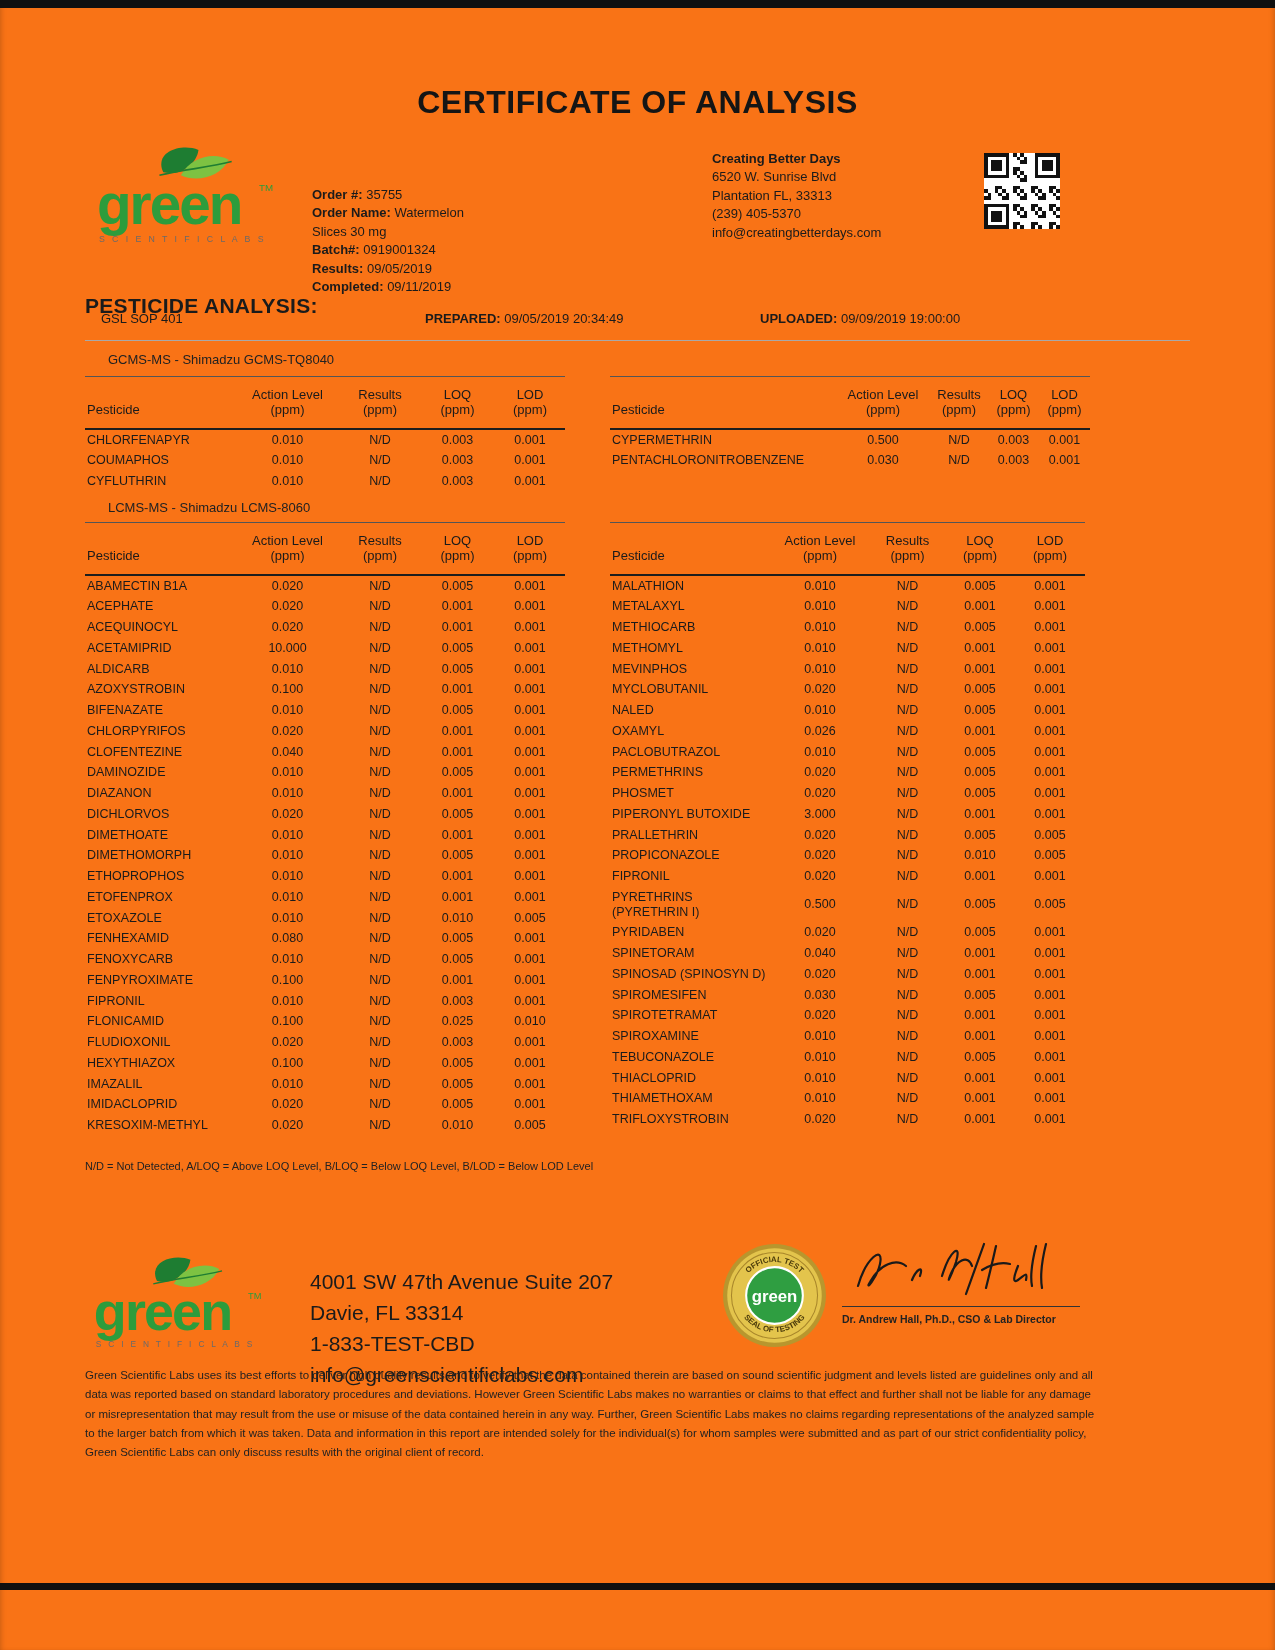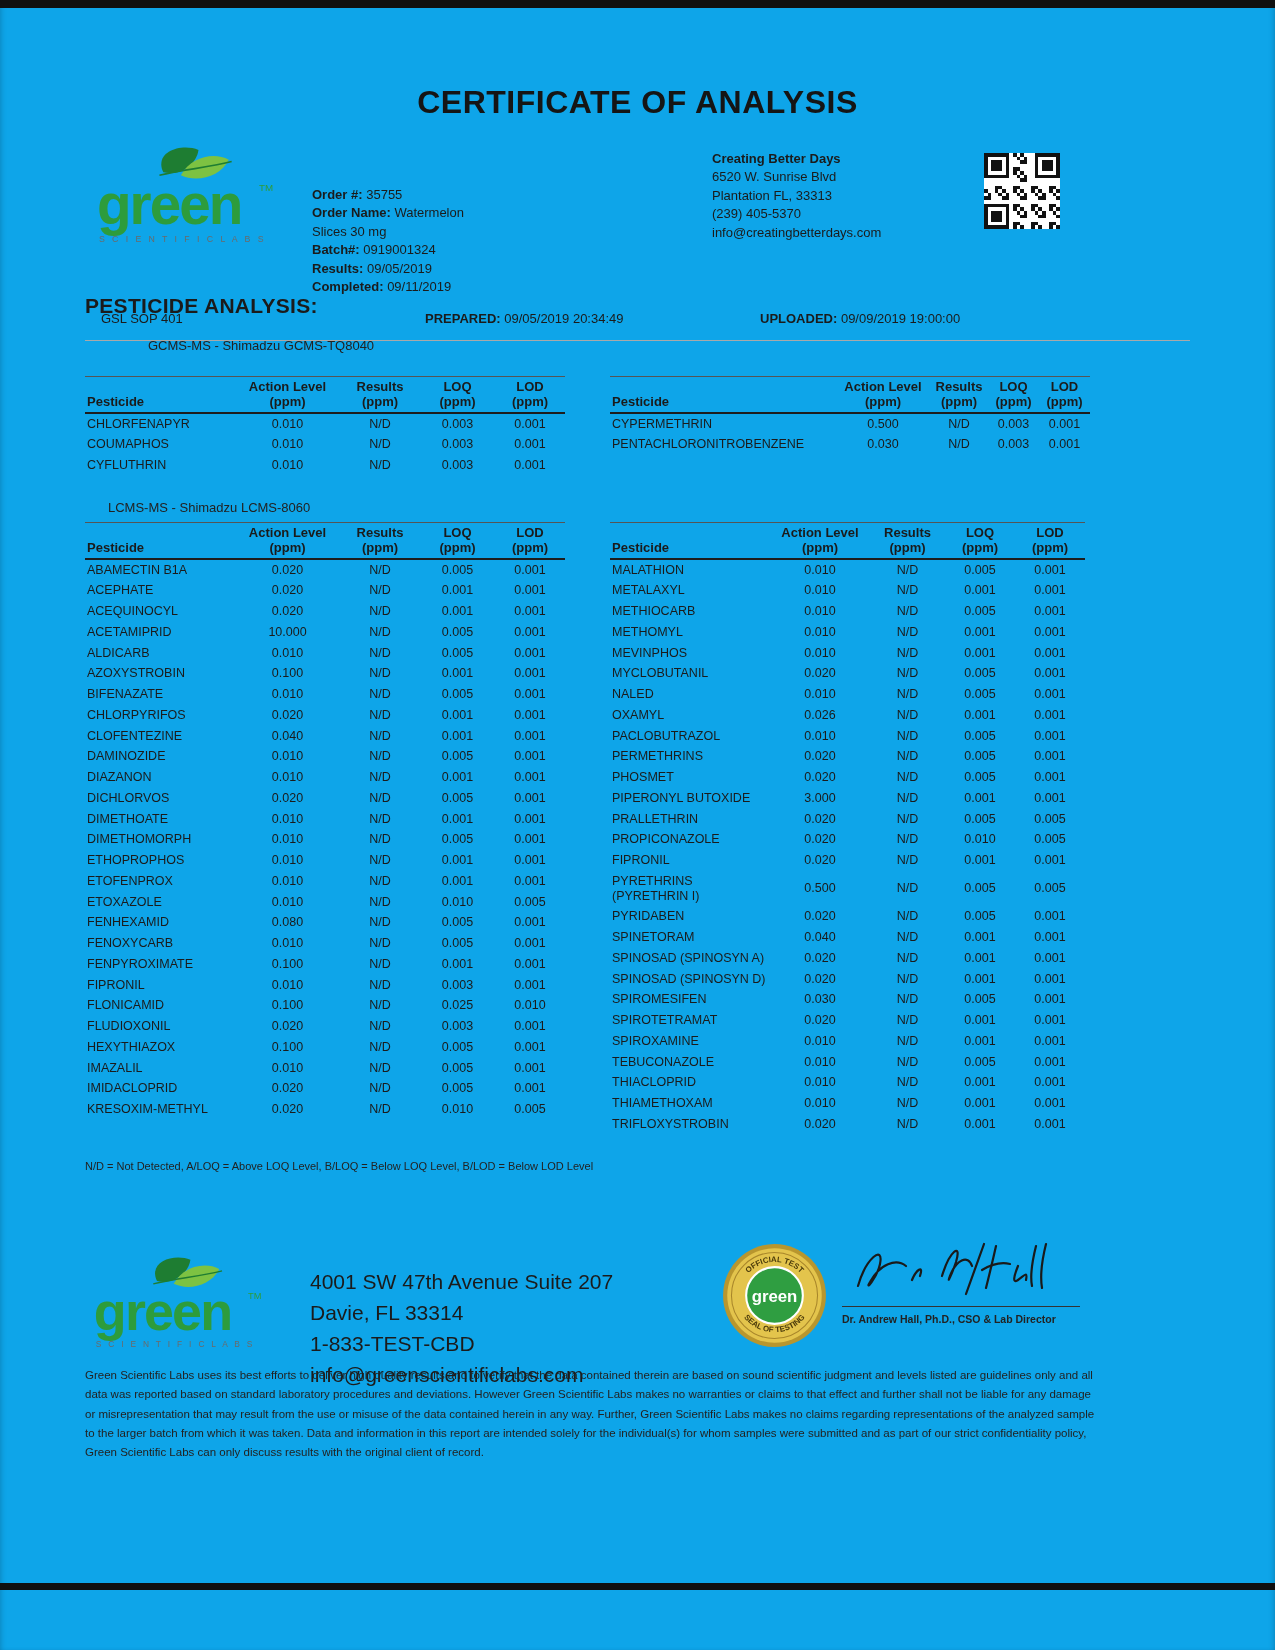--- a/index.html
+++ b/index.html
@@ -1,18 +1,18 @@
 <!DOCTYPE html>
 <html><head>
 <meta charset="utf-8">
 <style>
   * { margin:0; padding:0; box-sizing:border-box; }
   html,body { background:#ffffff; }
   body { font-family:"Liberation Sans", sans-serif; color:#1b1b1b; }
-  .sheet { position:relative; width:1275px; height:1650px; background:#0ea5e9; margin:0 auto; overflow:hidden;
+  .sheet { position:relative; width:1275px; height:1650px; background:#f97316; margin:0 auto; overflow:hidden;
            box-shadow: inset 4px 0 6px -4px rgba(0,0,0,.25), inset -4px 0 6px -4px rgba(0,0,0,.25); }
   .bar { position:absolute; left:0; width:1275px; background:#101010; }
   .bar.top { top:0; height:8px; }
   .bar.bottom { top:1583px; height:7px; }
 
   .page-title { position:absolute; top:84px; left:0; width:1275px; text-align:center;
                 font-size:32px; font-weight:bold; letter-spacing:.5px; color:#151515; }
 
   
   .logo { position:absolute; }
@@ -26,26 +26,26 @@
   .qr-wrap svg { width:100%; height:100%; display:block; }
 
   .section-title { position:absolute; left:85px; top:266px; font-size:21px; font-weight:bold; letter-spacing:.3px;margin-top:28px; }
   .meta-row { position:absolute; left:85px; top:311px; width:1105px; height:18px; font-size:13px; }
   .meta-sop { position:absolute; left:0; top:0;margin-left:16px; }
   .meta-prepared { position:absolute; left:340px; top:0; }
   .meta-uploaded { position:absolute; left:675px; top:0; }
   .divider { position:absolute; left:85px; top:340px; width:1105px; border-top:1px solid #a9a9a9; }
 
   .subtable-title { position:absolute; left:108px; font-size:13px; color:#222; }
-  .t-title-gcms { top:338px;margin-left:40px; }
+  .t-title-gcms { top:352px; }
   .t-title-lcms { top:500px; }
 
   table.coa { position:absolute; border-collapse:collapse; table-layout:fixed; font-size:12.5px; color:#1b1b1b; }
-  table.coa th { font-size:13px; font-weight:bold; border-top:1px solid #555; border-bottom:2px solid #1d1d1d;
-                 padding:2px 2px; vertical-align:bottom; line-height:1.18; }
+  table.coa th { font-size:13px; font-weight:normal; border-top:1px solid #555; border-bottom:2px solid #1d1d1d;
+                 padding:10px 2px; vertical-align:bottom; line-height:1.18; }
   table.coa th:first-child, table.coa td:first-child { text-align:left; padding-left:2px; }
   table.coa th:not(:first-child), table.coa td:not(:first-child) { text-align:center; }
   table.coa td { padding:3px 2px; vertical-align:middle; line-height:1.18; }
 
   .t-gcms-left  { left:85px;  top:376px; width:480px; }
   .t-gcms-right { left:610px; top:376px; width:480px; }
   .t-lcms-left  { left:85px;  top:522px; width:480px; }
   .t-lcms-right { left:610px; top:522px; width:475px; }
 
   .t-gcms-left  th:nth-child(1){width:150px} .t-gcms-left  th:nth-child(2){width:105px}
@@ -668,27 +668,20 @@
           <td>0.001</td>
         </tr>
         <tr>
           <td>SPINETORAM</td>
           <td>0.040</td>
           <td>N/D</td>
           <td>0.001</td>
           <td>0.001</td>
         </tr>
         <tr>
-          <td>SPINOSAD (SPINOSYN A)</td>
-          <td>0.020</td>
-          <td>N/D</td>
-          <td>0.001</td>
-          <td>0.001</td>
-        </tr>
-        <tr>
           <td>SPINOSAD (SPINOSYN D)</td>
           <td>0.020</td>
           <td>N/D</td>
           <td>0.001</td>
           <td>0.001</td>
         </tr>
         <tr>
           <td>SPIROMESIFEN</td>
           <td>0.030</td>
           <td>N/D</td>

